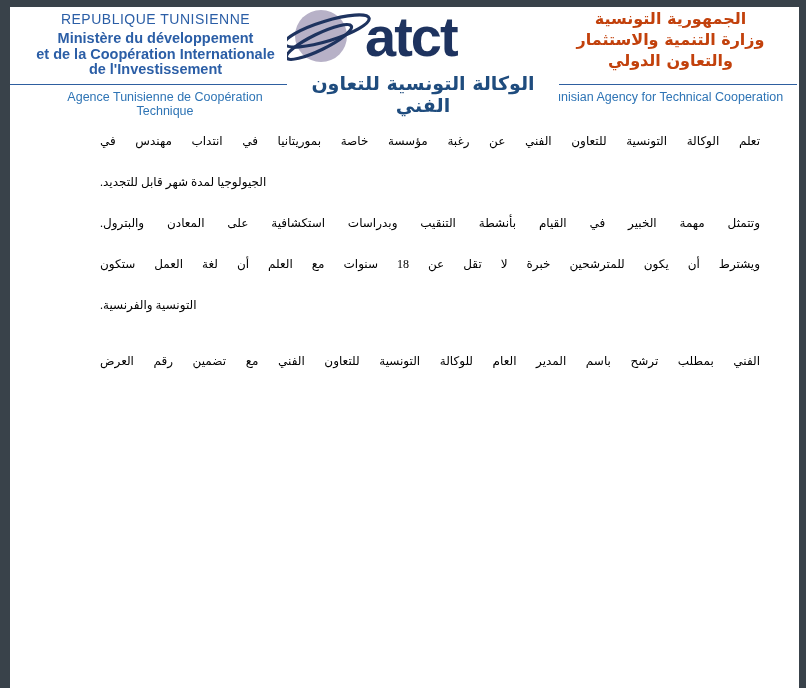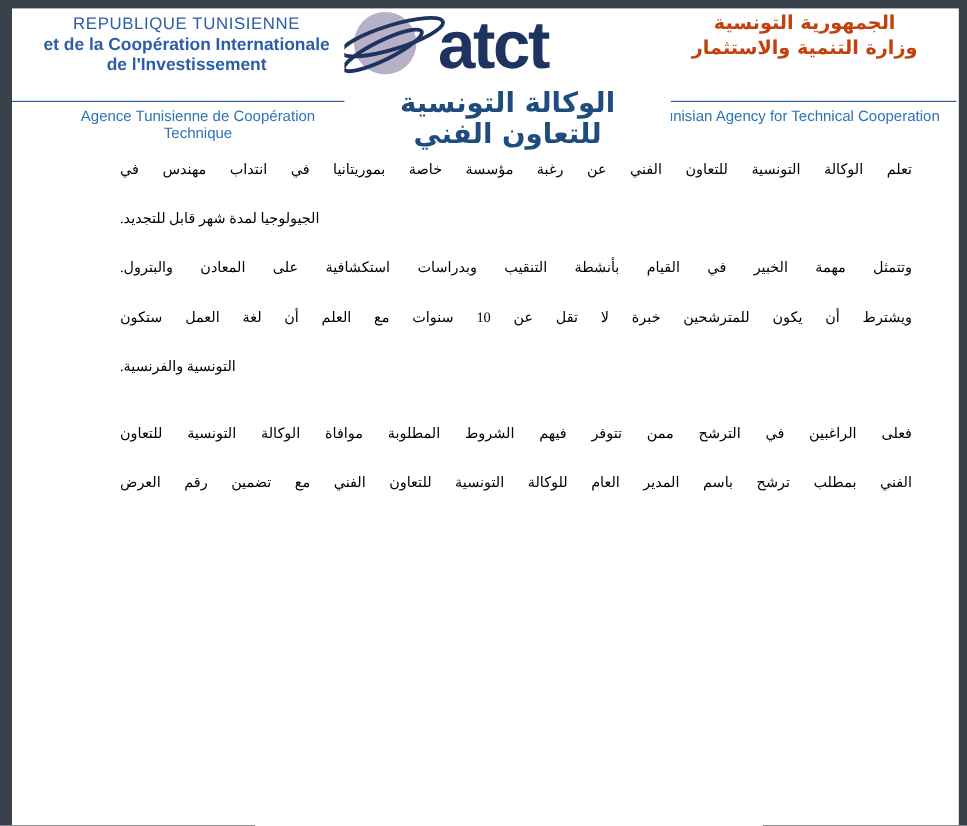--- a/index.html
+++ b/index.html
@@ -21,21 +21,21 @@
   .caption-right{position:absolute;right:16px;top:90px;width:250px;text-align:center;
                  font-size:12.5px;color:#2E74B5;}
   .hdr-right{position:absolute;right:18px;top:8px;width:235px;text-align:center;color:#c2410c;
              font-weight:bold;font-size:16px;line-height:21px;direction:rtl;
              font-family:"DejaVu Sans",sans-serif;}
   .logo{position:absolute;left:287px;top:4px;width:232px;}
   .logo-row{display:flex;align-items:center;}
   .wordmark{font-family:"Liberation Sans",sans-serif;font-weight:bold;font-size:56px;
             color:#1E335F;letter-spacing:-2px;line-height:56px;margin-left:-14px;}
   .tagline{position:relative;z-index:2;background:#ffffff;direction:rtl;text-align:center;
-           font-family:"DejaVu Sans",sans-serif;font-weight:bold;font-size:23px;
+           font-family:"DejaVu Sans",sans-serif;font-weight:bold;font-size:19px;
            color:#1F4C7E;padding:0 8px;margin-top:2px;width:256px;}
 
   
   .doc{direction:rtl;padding-right:46px;padding-left:100px;color:#000;}
   .title{margin-top:44px;text-align:center;color:#CB6A29;font-weight:bold;
          font-size:20px;line-height:42px;}
   .line{font-size:12px;line-height:41px;white-space:nowrap;}
   .stretch{text-align:justify;text-align-last:justify;white-space:normal;}
   .lastline{text-align:left;}
   .p1{margin-top:13px;}
@@ -45,20 +45,21 @@
 <body>
 
 <div class="page">
   <div class="edge-top"></div>
 
   <div class="header">
     <div class="hdr-rule"></div>
 
     <div class="hdr-left">
       <div class="rep">REPUBLIQUE TUNISIENNE</div>
+      <div class="min">Ministère du développement</div>
       <div class="min">et de la Coopération Internationale</div>
       <div class="min">de l'Investissement</div>
     </div>
 
     <div class="logo">
       <div class="logo-row">
         <span>
           <svg width="92" height="62" viewBox="0 0 92 62">
             <circle cx="34" cy="32" r="26" fill="#B7B1C7"></circle>
             <g fill="none" stroke="#1E335F" stroke-width="3.2">
@@ -68,44 +69,44 @@
           </svg>
         </span>
         <span class="wordmark">atct</span>
       </div>
       <div class="tagline">الوكالة التونسية للتعاون الفني</div>
     </div>
 
     <div class="hdr-right">
       <div>الجمهورية التونسية</div>
       <div>وزارة التنمية والاستثمار</div>
+      <div>والتعاون الدولي</div>
     </div>
 
     <div class="caption-left">Agence Tunisienne de Coopération Technique</div>
     <div class="caption-right">Tunisian Agency for Technical Cooperation</div>
   </div>
 
   <div class="doc">
 
     <div class="p1">
       <div class="line stretch">تعلم الوكالة التونسية للتعاون الفني عن رغبة مؤسسة خاصة بموريتانيا في انتداب مهندس في</div>
       <div class="line lastline">الجيولوجيا لمدة شهر قابل للتجديد.</div>
     </div>
 
     <div>
       <div class="line stretch">وتتمثل مهمة الخبير في القيام بأنشطة التنقيب وبدراسات استكشافية على المعادن والبترول.</div>
     </div>
 
     <div>
-      <div class="line stretch">ويشترط أن يكون للمترشحين خبرة لا تقل عن 10 سنوات مع العلم أن لغة العمل ستكون</div>
+      <div class="line stretch">ويشترط أن يكون للمترشحين خبرة لا تقل عن 18 سنوات مع العلم أن لغة العمل ستكون</div>
       <div class="line lastline">التونسية والفرنسية.</div>
     </div>
 
     <div class="p4">
-      <div class="line stretch">فعلى الراغبين في الترشح ممن تتوفر فيهم الشروط المطلوبة موافاة الوكالة التونسية للتعاون</div>
       <div class="line stretch">الفني بمطلب ترشح باسم المدير العام للوكالة التونسية للتعاون الفني مع تضمين رقم العرض</div>
 
     </div>
 
   </div>
 
   <div class="edge-left"></div>
   <div class="edge-right"></div>
 </div>
 

